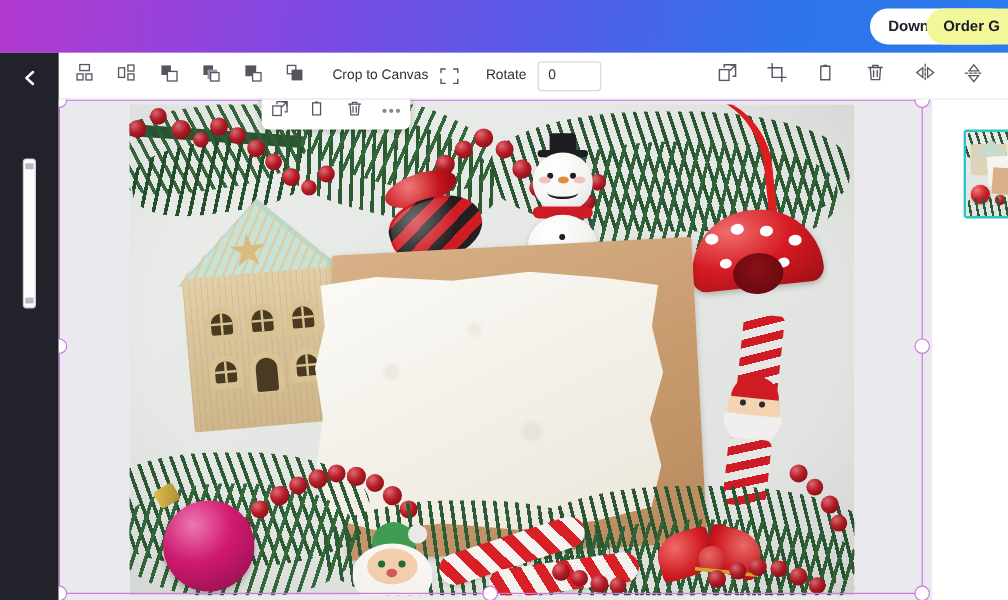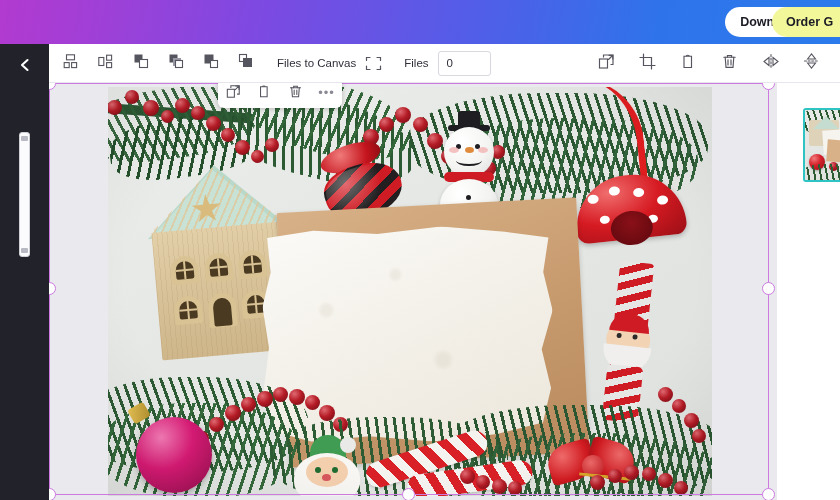--- a/index.html
+++ b/index.html
@@ -262,33 +262,33 @@
     </div>
     <div class="tb-icon">
       <span>
         <svg width="18" height="18" viewBox="0 0 18 18" fill="none">
           <rect x="2.5" y="2.5" width="7" height="7" stroke="#55555f" stroke-width="1.1" fill="#fff"></rect>
           <rect x="6" y="6" width="9" height="9" fill="#55555f"></rect>
         </svg>
       </span>
     </div>
 
-    <div class="tb-label">Files to Canvas</div>
+    <div class="tb-label">Crop to Canvas</div>
     <div class="tb-cropbox">
       <span>
         <svg width="17" height="15" viewBox="0 0 17 15" fill="none" stroke="#55555f" stroke-width="1.2" stroke-linecap="round">
           <path d="M1.5 4.5 V1.5 H5"></path>
           <path d="M15.5 4.5 V1.5 H12"></path>
           <path d="M1.5 10 V13.5 H5"></path>
           <path d="M15.5 10 V13.5 H12"></path>
         </svg>
       </span>
     </div>
 
-    <div class="rotate-label">Files</div>
+    <div class="rotate-label">Rotate</div>
     <input class="rotate-input" type="text" value="0" style="">
 
     <div class="tb-right">
       <div class="tb-icon">
         <span>
           <svg width="17" height="17" viewBox="0 0 17 17" fill="none" stroke="#55555f" stroke-width="1.15">
             <rect x="1.5" y="6" width="8" height="9"></rect>
             <path d="M5.5 4.5 V2 H15 V11.5 H12.5"></path>
             <path d="M10.5 6.5 L14.5 2.5 M11 2.3 H14.8 V6.1" stroke-linecap="round"></path>
           </svg>

